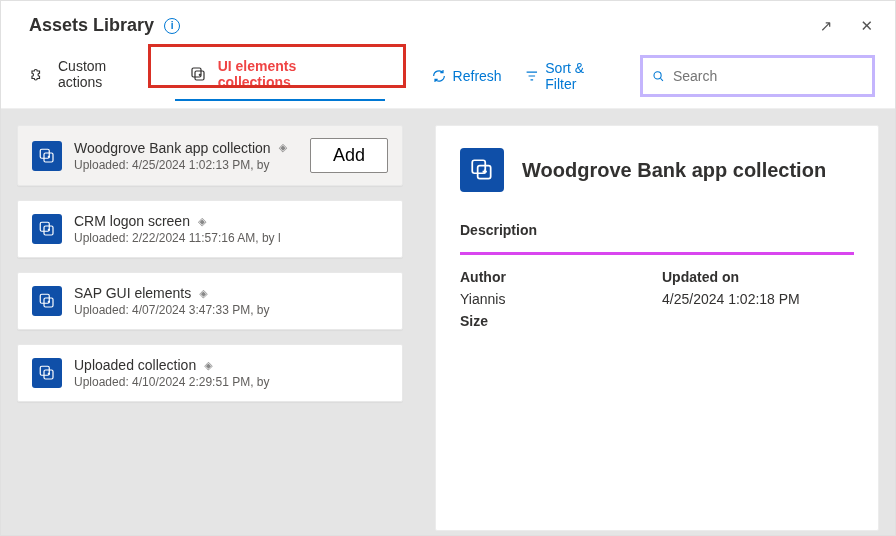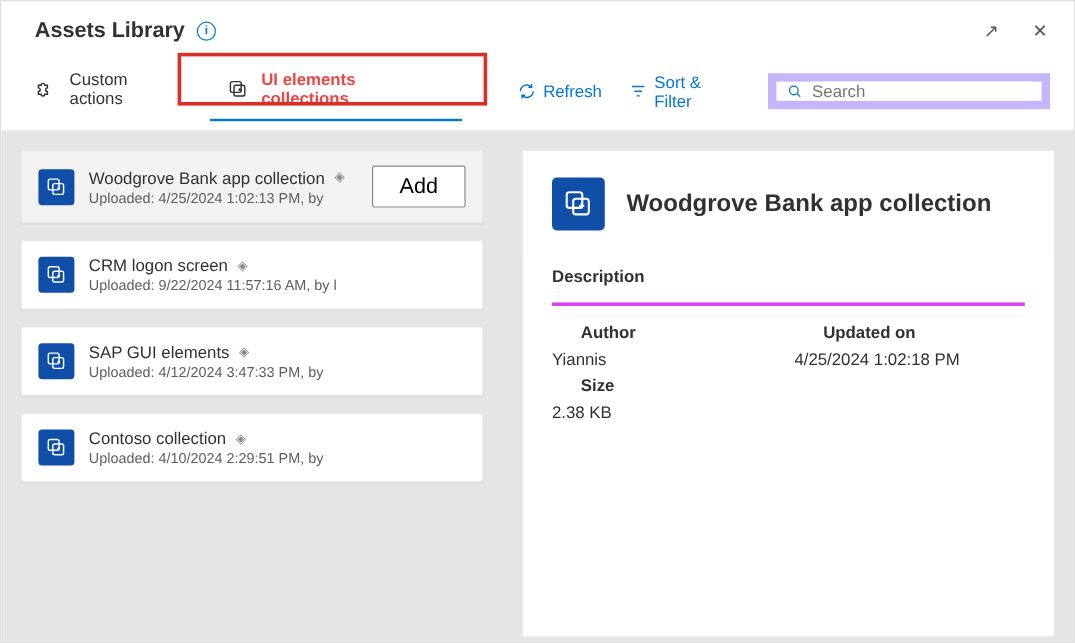--- a/index.html
+++ b/index.html
@@ -89,22 +89,22 @@
       gap: 6px;
       color: #0078d4;
       cursor: pointer;
       justify-content: center;
     }
     .linkish svg { width: 16px; height: 16px; stroke: #0078d4; }
 
     .search {
       display: flex;
       align-items: center;
-      border: 7px solid #c4b5fd;
-      height: 30px;
+      border: 3px solid #c4b5fd;
+      height: 42px;
       width: 240px;
       padding: 0 8px;
       gap: 8px;
     }
     .search svg { width: 16px; height: 16px; stroke: #0078d4; }
     .search input {
       border: none;
       outline: none;
       font-size: 14px;
       width: 100%;
@@ -186,21 +186,21 @@
       border-bottom: 3px solid #d946ef;
       margin-bottom: 14px;
     }
     .meta-grid {
       display: grid;
       grid-template-columns: 1fr 1fr;
       row-gap: 6px;
       column-gap: 10px;
       font-size: 14px;
     }
-    .meta-grid .mk { font-weight: 600; margin-left: 24px; }
+    .meta-grid .mk { font-weight: 600; }
     .meta-grid .mv { color: #323130; }
   </style>
 </head>
 <body>
 
 <div class="titlebar">
   <span class="title">Assets Library</span>
   <span class="info-ic">i</span>
   <span class="spacer"></span>
   <div class="win-controls">
@@ -281,52 +281,52 @@
             <rect x="3" y="3" width="12" height="12" rx="2"></rect>
             <rect x="8" y="8" width="12" height="12" rx="2"></rect>
             <path d="M13 13h3M14.5 11.5v3"></path>
           </svg>
       </div>
       <div class="card-body">
         <div class="card-title-row">
           <span class="name">CRM logon screen</span>
           <span class="diamond-ic">◈</span>
         </div>
-        <span class="card-meta">Uploaded: 9/22/2024 11:57:16 AM, by l</span>
+        <span class="card-meta">Uploaded: 2/22/2024 11:57:16 AM, by l</span>
       </div>
     </div>
 
     <div class="card">
       <div class="card-ic">
         <svg viewBox="0 0 24 24" stroke-width="1.6">
             <rect x="3" y="3" width="12" height="12" rx="2"></rect>
             <rect x="8" y="8" width="12" height="12" rx="2"></rect>
             <path d="M13 13h3M14.5 11.5v3"></path>
           </svg>
       </div>
       <div class="card-body">
         <div class="card-title-row">
           <span class="name">SAP GUI elements</span>
           <span class="diamond-ic">◈</span>
         </div>
-        <span class="card-meta">Uploaded: 4/12/2024 3:47:33 PM, by</span>
+        <span class="card-meta">Uploaded: 4/07/2024 3:47:33 PM, by</span>
       </div>
     </div>
 
     <div class="card">
       <div class="card-ic">
         <svg viewBox="0 0 24 24" stroke-width="1.6">
             <rect x="3" y="3" width="12" height="12" rx="2"></rect>
             <rect x="8" y="8" width="12" height="12" rx="2"></rect>
             <path d="M13 13h3M14.5 11.5v3"></path>
           </svg>
       </div>
       <div class="card-body">
         <div class="card-title-row">
-          <span class="name">Contoso collection</span>
+          <span class="name">Uploaded collection</span>
           <span class="diamond-ic">◈</span>
         </div>
         <span class="card-meta">Uploaded: 4/10/2024 2:29:51 PM, by</span>
       </div>
     </div>
 
   </div>
 
   <div class="right">
     <div class="right-header">
@@ -340,16 +340,15 @@
       <span class="right-title">Woodgrove Bank app collection</span>
     </div>
     <div class="section-label">Description</div>
     <div class="meta-grid">
       <span class="mk">Author</span>
       <span class="mk">Updated on</span>
       <span class="mv">Yiannis</span>
       <span class="mv">4/25/2024 1:02:18 PM</span>
       <span class="mk">Size</span>
       <span></span>
-      <span class="mv">2.38 KB</span>
     </div>
   </div>
 </div>
 
 </body></html>

